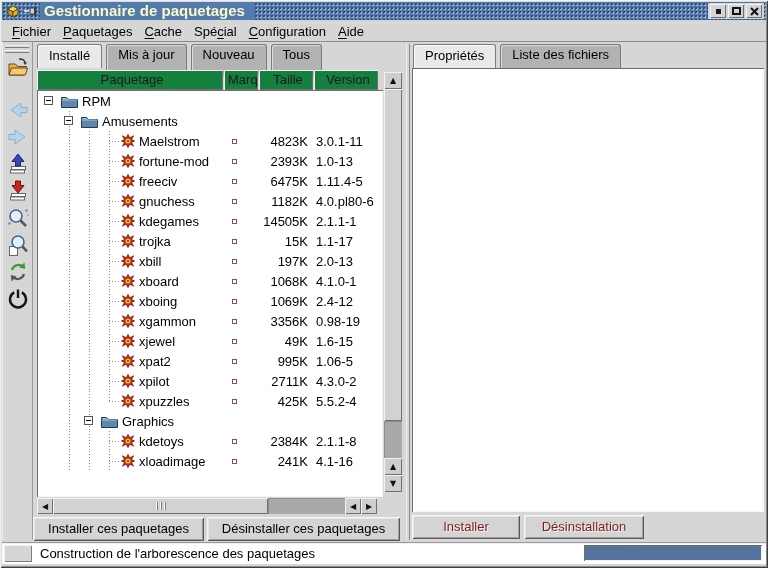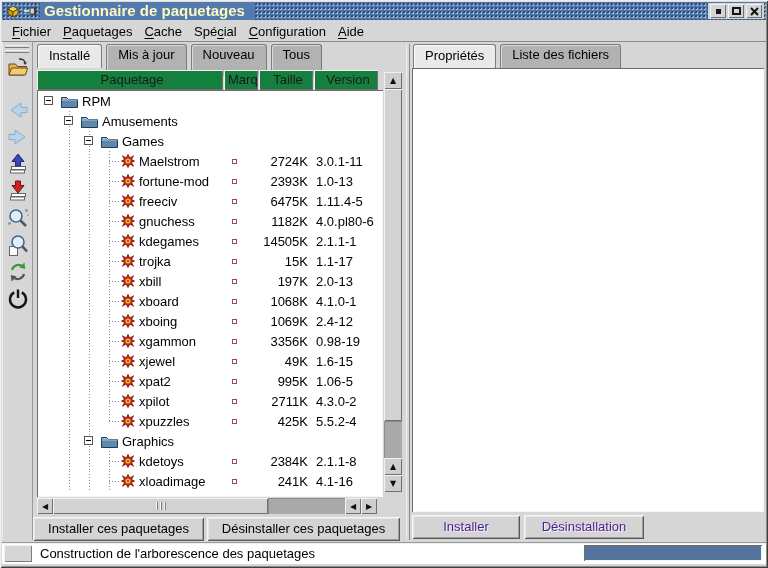--- a/index.html
+++ b/index.html
@@ -105,21 +105,21 @@
     background-image:repeating-linear-gradient(90deg,#f4f4f4 0 1px,#808080 1px 2px,transparent 2px 4px);}
   .htrack{flex:1;background:#a9a9a9;box-shadow:inset 1px 1px 0 #8c8c8c;}
   
   .btn{
     position:absolute;height:24px;background:#d4d4d4;border:none;
     box-shadow:inset 1px 1px 0 #f6f6f6,inset -1px -1px 0 #595959,
                inset 2px 2px 0 #e6e6e6,inset -2px -2px 0 #9e9e9e;
     font-family:inherit;font-size:13px;color:#000;text-align:center;line-height:22px;cursor:default;
     white-space:nowrap;overflow:hidden;
   }
-  .btn.off{color:#4c1d95;text-shadow:1px 1px 0 #f2f2f2;}
+  .btn.off{color:#7f1d1d;text-shadow:1px 1px 0 #f2f2f2;}
   
   .splitter{position:absolute;left:406px;top:44px;width:5px;bottom:28px;
     background:linear-gradient(90deg,#efefef 0 1px,#d6d6d6 1px 3px,#8a8a8a 3px 4px,#d6d6d6 4px);}
   .propbox{position:absolute;left:412px;top:68px;width:352px;height:444px;background:#fff;
     box-shadow:inset 1px 1px 0 #6e6e6e,inset -1px -1px 0 #f6f6f6;}
   
   .statusbar{position:absolute;left:2px;right:2px;bottom:4px;height:22px;background:#ffffff;
     box-shadow:inset 0 1px 0 #9a9a9a,inset 0 2px 0 #f0f0f0;}
   .statseg{position:absolute;left:2px;top:3px;width:28px;height:17px;background:#d6d6d6;
     box-shadow:inset 1px 1px 0 #f0f0f0,inset -1px -1px 0 #7e7e7e;}
@@ -277,47 +277,32 @@
             <path d="M0.5,12.5 v-10 h5 l2,2 h9 v8 z" fill="#5e88ad" stroke="#1e3a52"></path>
             <path d="M0.5,5 h16" stroke="#a8c4da"></path>
             <path d="M1.5,3.5 h4 l1.4,1.4" fill="none" stroke="#a8c4da"></path>
           </svg>
         </span>
         <span class="tlabel">Amusements</span>
       </div>
       <div class="trow">
         <span class="cell"></span>
         <span class="cell v"></span>
-        <span class="cell exp v">
-          <i class="expbox"></i>
-        </span>
-        <span class="ticon">
-          <svg width="17" height="13">
-            <path d="M0.5,12.5 v-10 h5 l2,2 h9 v8 z" fill="#5e88ad" stroke="#1e3a52"></path>
-            <path d="M0.5,5 h16" stroke="#a8c4da"></path>
-            <path d="M1.5,3.5 h4 l1.4,1.4" fill="none" stroke="#a8c4da"></path>
-          </svg>
-        </span>
-        <span class="tlabel">Games</span>
-      </div>
-      <div class="trow">
-        <span class="cell"></span>
-        <span class="cell v"></span>
         <span class="cell v"></span>
         <span class="cell v h"></span>
         <span class="ticon">
           <svg width="14" height="14">
             <polygon points="7,0.5 8.8,4 12.5,1.8 10.5,5.6 13.5,7 10.5,8.4 12.5,12.2 8.8,10 7,13.5 5.2,10 1.5,12.2 3.5,8.4 0.5,7 3.5,5.6 1.5,1.8 5.2,4" fill="#d42020" stroke="#7a0f0f" stroke-width="0.8"></polygon>
             <circle cx="7" cy="7" r="2.6" fill="#f6c428" stroke="#a87b10" stroke-width="0.7"></circle>
             <circle cx="7" cy="7" r="1" fill="#d42020"></circle>
           </svg>
         </span>
         <span class="tlabel">Maelstrom</span>
         <span class="tmark"></span>
-        <span class="tsize">2724K</span>
+        <span class="tsize">4823K</span>
         <span class="tver">3.0.1-11</span>
       </div>
       <div class="trow">
         <span class="cell"></span>
         <span class="cell v"></span>
         <span class="cell v"></span>
         <span class="cell v h"></span>
         <span class="ticon">
           <svg width="14" height="14">
             <polygon points="7,0.5 8.8,4 12.5,1.8 10.5,5.6 13.5,7 10.5,8.4 12.5,12.2 8.8,10 7,13.5 5.2,10 1.5,12.2 3.5,8.4 0.5,7 3.5,5.6 1.5,1.8 5.2,4" fill="#d42020" stroke="#7a0f0f" stroke-width="0.8"></polygon>

